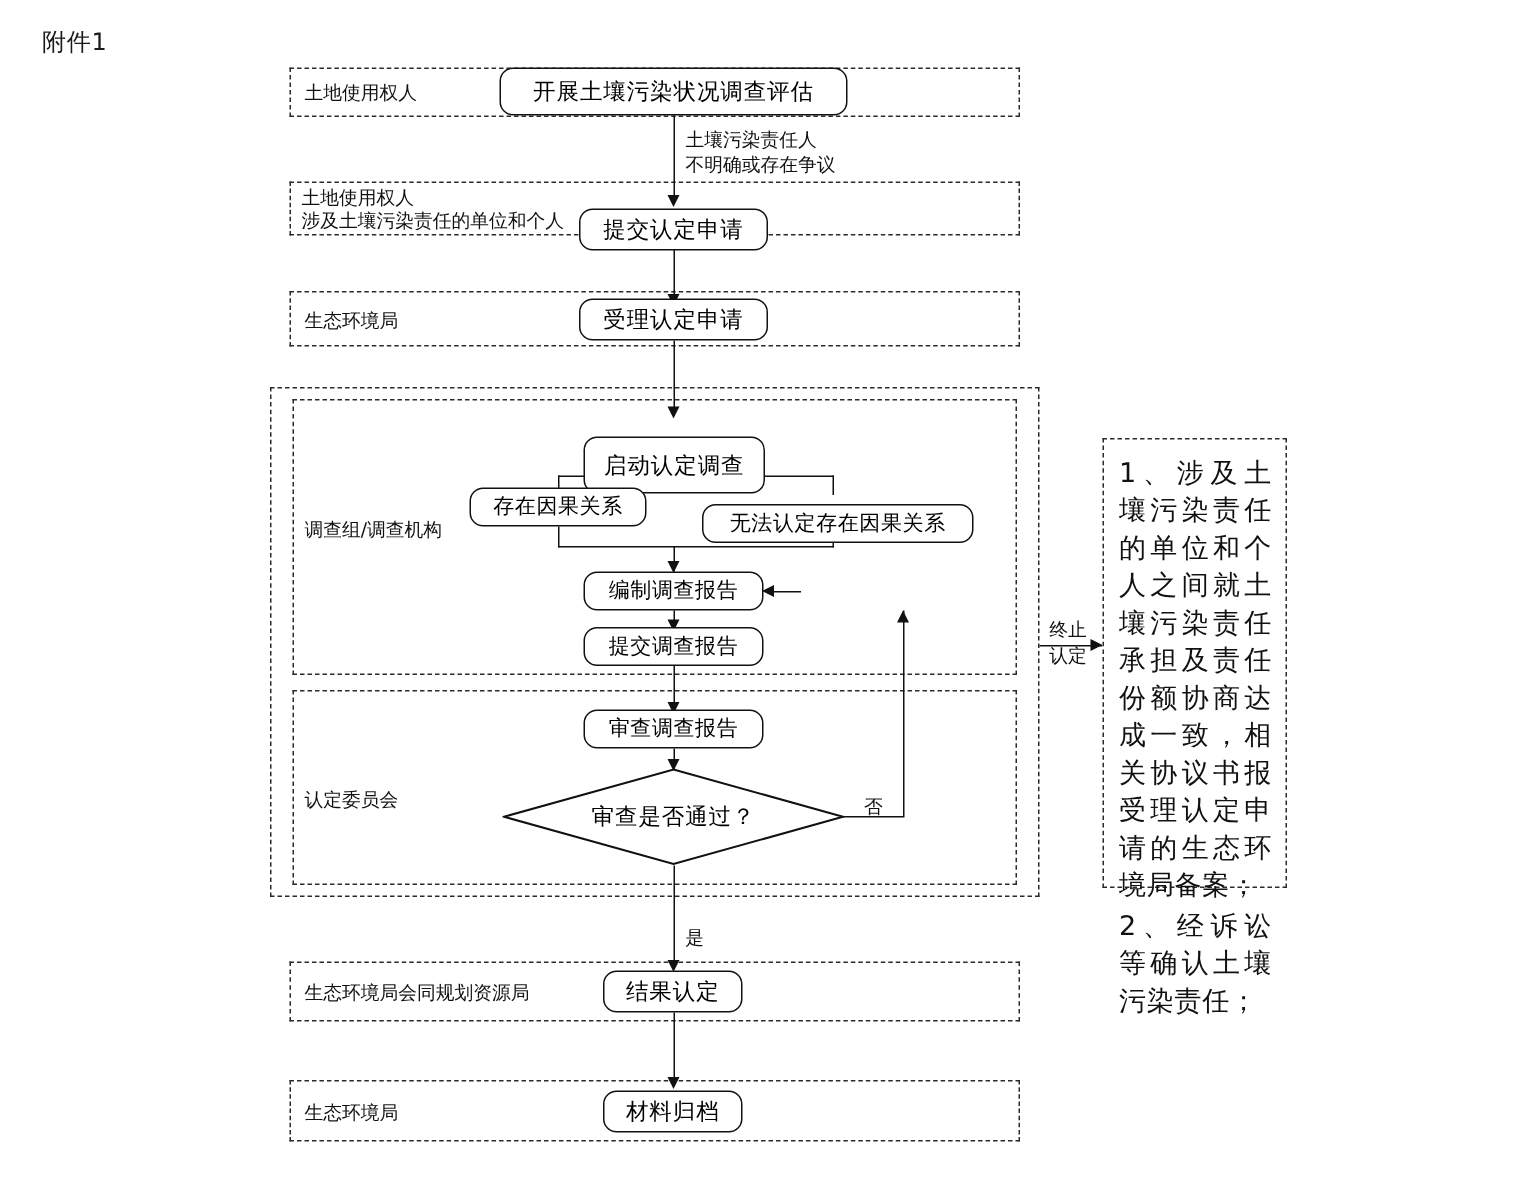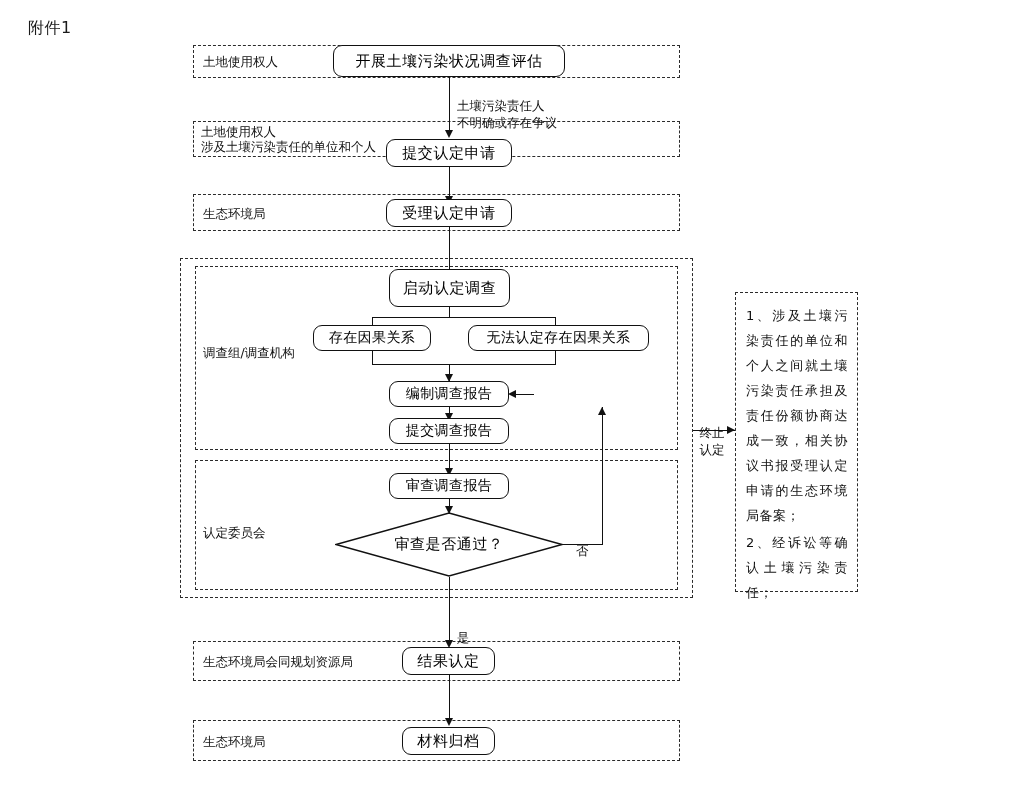--- a/index.html
+++ b/index.html
@@ -123,34 +123,33 @@
   }
   
   .edge-label {
     position: absolute;
     font-size: 12.5px;
     line-height: 17px;
     color: #111111;
     white-space: pre-line;
     z-index: 5;
     background: transparent;
-    margin-top: 13px;
   }
   .edge-label.center { text-align: center; }
   
   #side-note {
     position: absolute;
     box-sizing: border-box;
     border: 1.3px dashed #2b2b2b;
     padding: 10px 9px 8px 10px;
     background: #ffffff;
     z-index: 4;
   }
   .note-item {
-    font-size: 13px;
+    font-size: 18px;
     line-height: 25px;
     letter-spacing: 0.5px;
     color: #111111;
     text-align: justify;
     text-align-last: left;
     margin: 0 0 2px 0;
   }
 </style>
 </head>
 <body>
@@ -181,29 +180,29 @@
   <div class="node" style="left:386px; top:199px; width:126px; height:28px;">受理认定申请</div>
 
   <div class="vline" style="left:448.5px; top:227px; height:50px;"></div>
   <div class="arrowhead arrow-down" style="left:444.5px; top:271px;"></div>
 
   <div class="group-outer" style="left:180px; top:258px; width:513px; height:340px;"></div>
 
   <div class="lane" style="left:195px; top:266px; width:483px; height:184px;"></div>
   <div class="lane-label" style="left:203px; top:345px; width:160px;">调查组/调查机构</div>
 
-  <div class="node" style="left:389px; top:269px; width:121px; height:38px;">启动认定调查</div>
+  <div class="node" style="left:389px; top:291px; width:121px; height:38px;">启动认定调查</div>
 
   <div class="vline" style="left:448.5px; top:303px; height:15px;"></div>
   <div class="hline" style="left:372px; top:317px; width:184px;"></div>
   <div class="vline" style="left:372px; top:317px; height:13px;"></div>
   <div class="vline" style="left:555px; top:317px; height:13px;"></div>
 
   <div class="node small" style="left:313px; top:325px; width:118px; height:26px;">存在因果关系</div>
-  <div class="node small" style="left:468px; top:325px; width:181px; height:26px;">无法认定存在因果关系</div>
+  <div class="node small" style="left:468px; top:336px; width:181px; height:26px;">无法认定存在因果关系</div>
 
   <div class="vline" style="left:372px; top:351px; height:14px;"></div>
   <div class="vline" style="left:555px; top:351px; height:14px;"></div>
   <div class="hline" style="left:372px; top:364px; width:184px;"></div>
   <div class="vline" style="left:448.5px; top:364px; height:17px;"></div>
   <div class="arrowhead arrow-down" style="left:444.5px; top:374px;"></div>
 
   <div class="node small" style="left:389px; top:381px; width:120px; height:26px;">编制调查报告</div>
 
   <div class="hline" style="left:511px; top:393.5px; width:23px;"></div>

